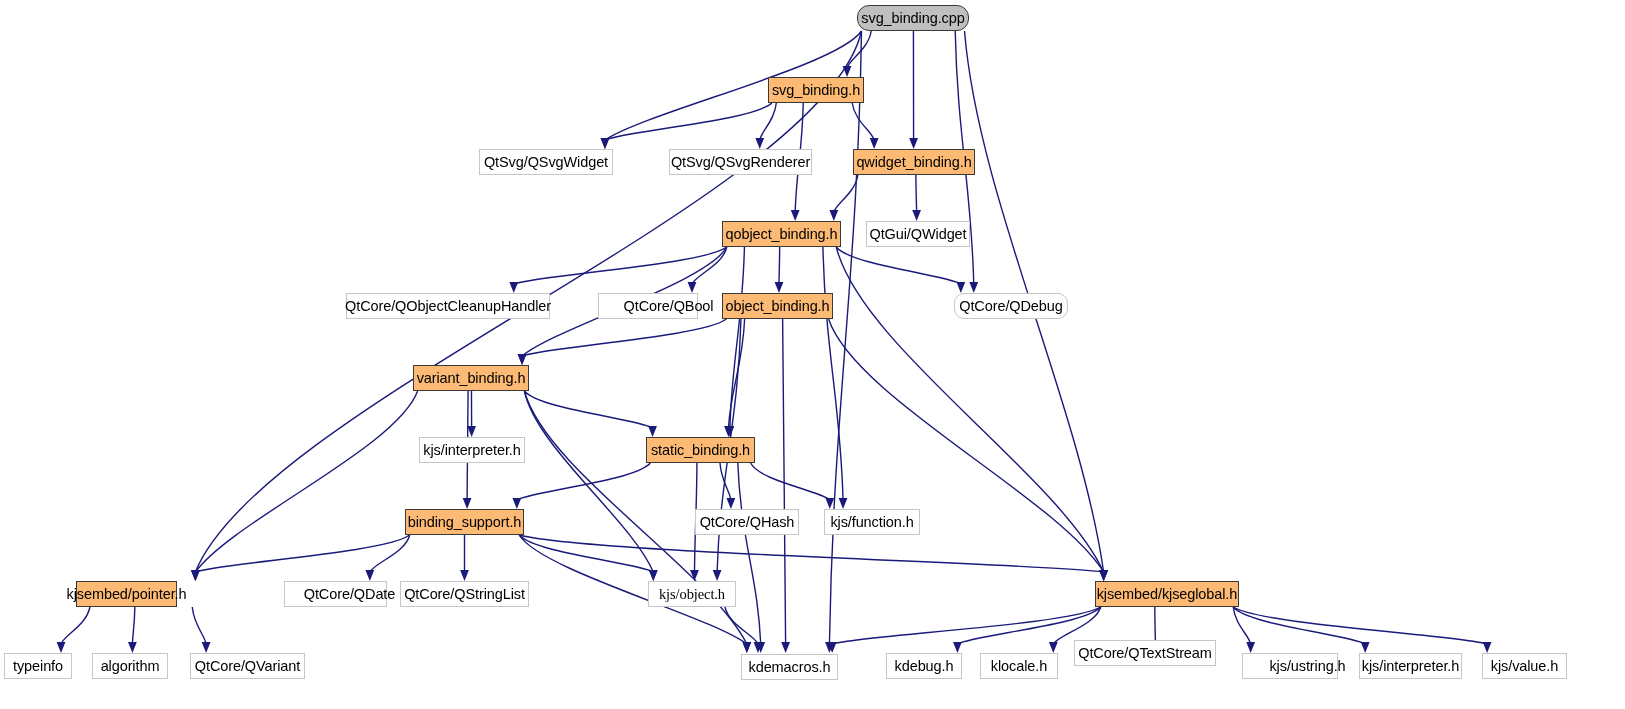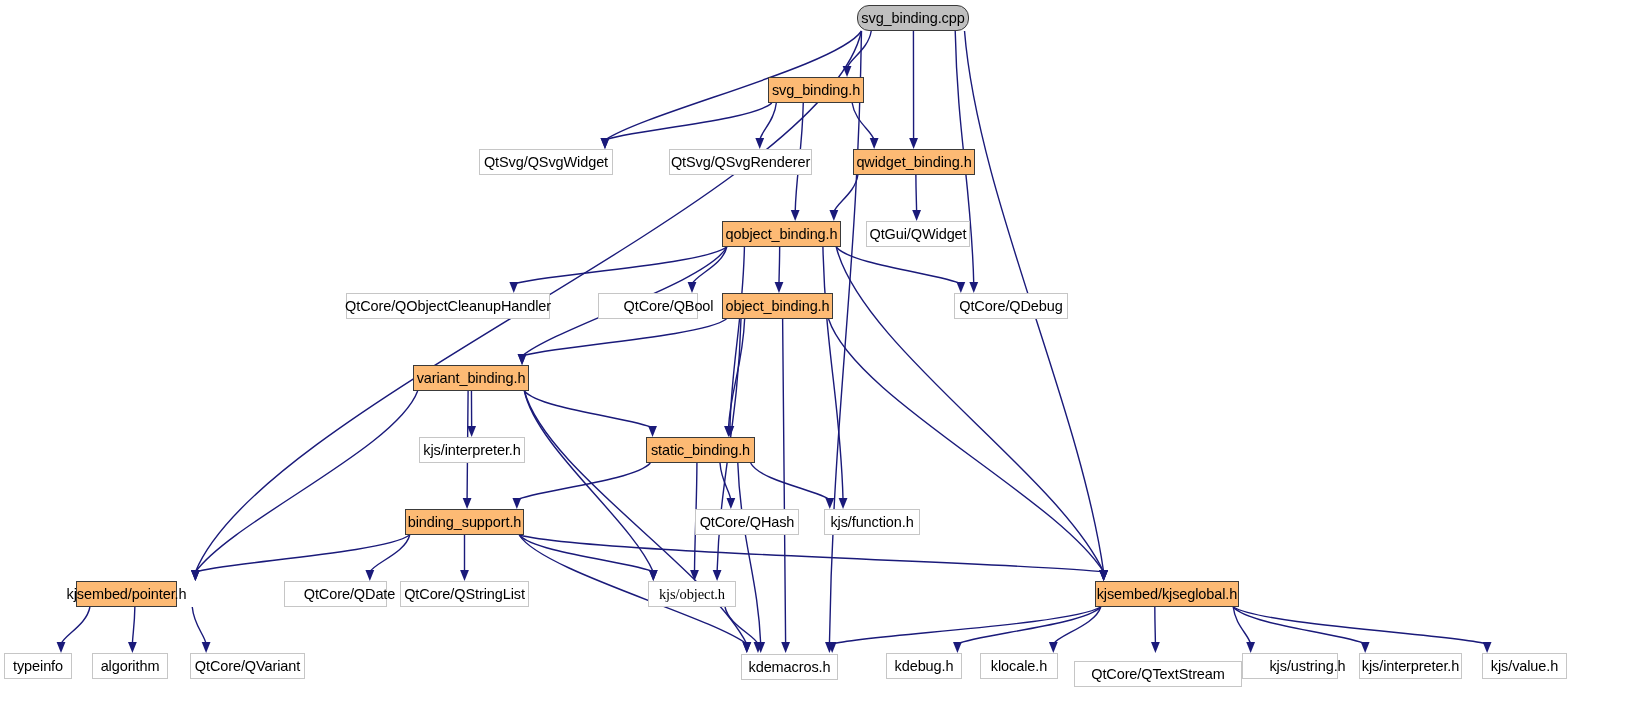--- a/index.html
+++ b/index.html
@@ -193,21 +193,21 @@
       </div>
       <div class="node external" style="left: 322px; top: 293px; width: 204px; margin-left: 24px;">
         <span>QtCore/QObjectCleanupHandler</span>
       </div>
       <div class="node external" style="left: 598px; top: 293px; width: 100px; padding-left: 41px;">
         <span>QtCore/QBool</span>
       </div>
       <div class="node local" style="left: 722px; top: 293px; width: 111px;">
         <span>object_binding.h</span>
       </div>
-      <div class="node external" style="left: 954px; top: 293px; width: 114px;">
+      <div class="node external" style="left: 954px; top: 293px; width: 114px; border-radius: 10px;">
         <span>QtCore/QDebug</span>
       </div>
       <div class="node local" style="left: 413px; top: 365px; width: 116px;">
         <span>variant_binding.h</span>
       </div>
       <div class="node external" style="left: 419px; top: 437px; width: 106px;">
         <span>kjs/interpreter.h</span>
       </div>
       <div class="node local" style="left: 646px; top: 437px; width: 109px;">
         <span>static_binding.h</span>
@@ -247,21 +247,21 @@
       </div>
       <div class="node external" style="left: 741px; top: 654px; width: 97px;">
         <span>kdemacros.h</span>
       </div>
       <div class="node external" style="left: 886px; top: 653px; width: 76px;">
         <span>kdebug.h</span>
       </div>
       <div class="node external" style="left: 980px; top: 653px; width: 78px;">
         <span>klocale.h</span>
       </div>
-      <div class="node external" style="left: 1074px; top: 661px; width: 168px;">
+      <div class="node external" style="left: 1074px; top: 640px; width: 142px;">
         <span>QtCore/QTextStream</span>
       </div>
       <div class="node external" style="left: 1242px; top: 653px; width: 96px; padding-left: 35px;">
         <span>kjs/ustring.h</span>
       </div>
       <div class="node external" style="left: 1359px; top: 653px; width: 103px;">
         <span>kjs/interpreter.h</span>
       </div>
       <div class="node external" style="left: 1482px; top: 653px; width: 85px;">
         <span>kjs/value.h</span>

